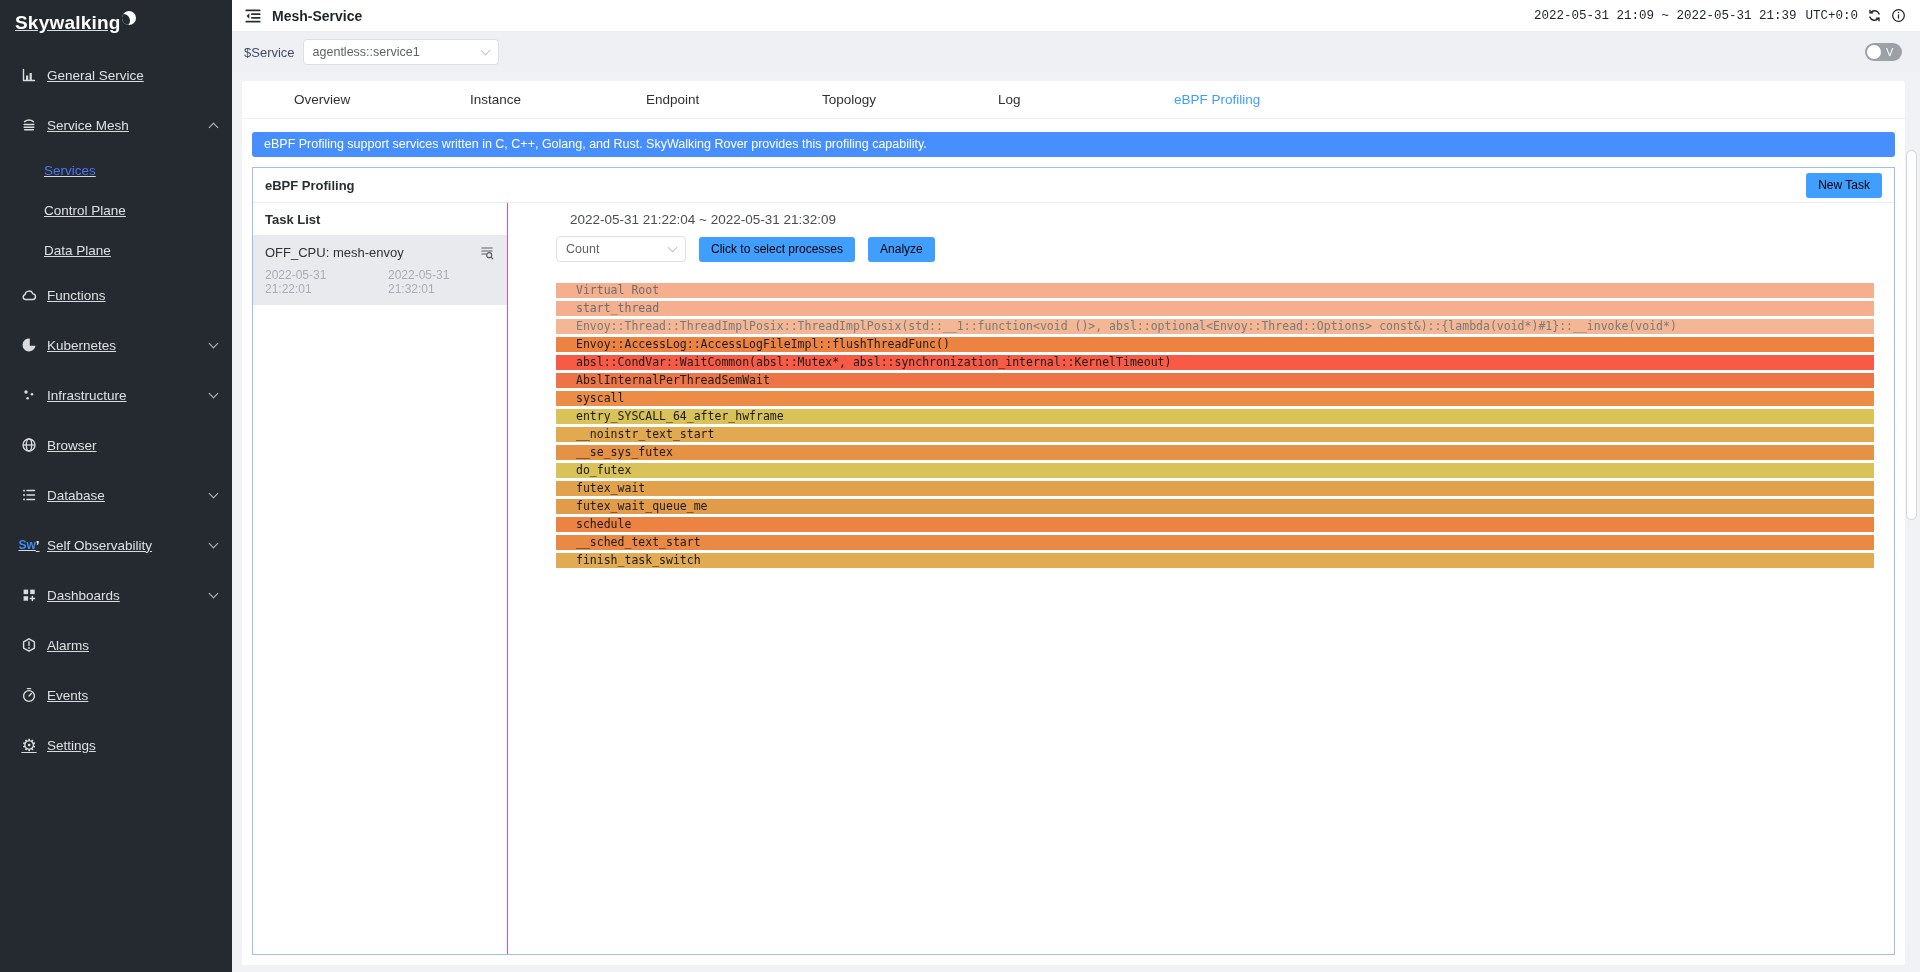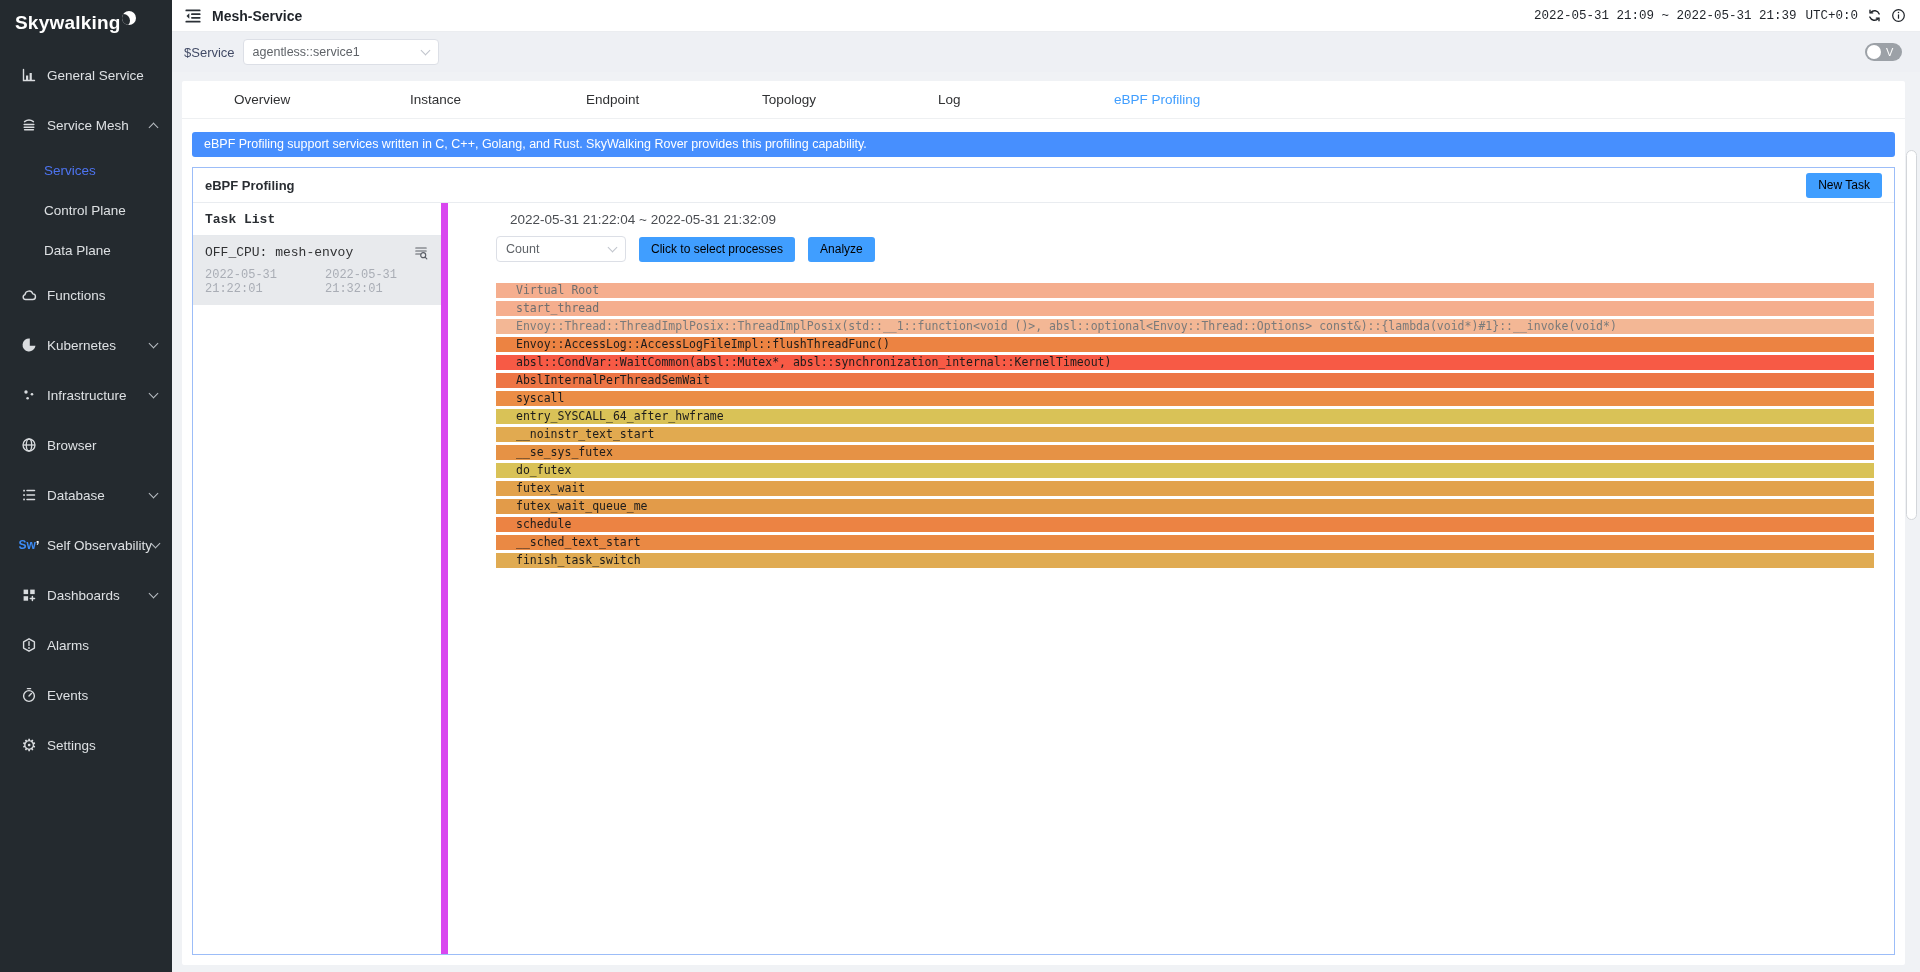--- a/index.html
+++ b/index.html
@@ -1,21 +1,21 @@
 <!DOCTYPE html>
 <html><head>
 <meta charset="utf-8">
 <style>
   * { box-sizing: border-box; margin: 0; padding: 0; }
   html,body { width:1920px; height:972px; overflow:hidden; }
   body { font-family:"Liberation Sans", sans-serif; background:#f0f2f5; color:#303133; }
   .app { display:flex; width:100%; height:100%; position:relative; }
 
   
-  .sidebar { width:172px; flex-shrink:0; background:#242a2f; color:#d9dcdf; }
+  .sidebar { width:232px; flex-shrink:0; background:#242a2f; color:#d9dcdf;text-decoration:underline; }
   .logo { height:46px; display:flex; align-items:center; padding-left:15px; color:#fff;
           font-size:19px; font-weight:700; letter-spacing:.2px; }
   .moon { width:14px; height:14px; border-radius:50%; background:#fff; position:relative;
           overflow:hidden; margin-left:1px; margin-top:-10px; display:inline-block; }
   .moon::after { content:""; position:absolute; left:-5px; top:3px; width:13px; height:13px;
           border-radius:50%; background:#242a2f; }
   .nav { margin-top:4px; }
   .nav-item { height:50px; display:flex; align-items:center; padding:0 15px 0 20px;
           font-size:13.5px; cursor:pointer; color:#dde0e3; }
   .nav-item.sub { height:40px; padding-left:44px; }
@@ -65,21 +65,21 @@
 
   .panel { margin:10px; border:1px solid #9cbdf8; flex:1; display:flex; flex-direction:column; min-height:0; }
   .panel-header { height:35px; border-bottom:1px solid #e9ecf0; display:flex; align-items:center;
             padding:0 12px; flex-shrink:0; }
   .panel-title { font-weight:700; font-size:13px; color:#2a2e33; }
   .btn { background:#409eff; color:#000000; border:none; border-radius:3px; font-size:12px; height:25px;
             padding:0 12px; font-family:inherit; cursor:pointer; }
   .new-task { margin-left:auto; }
   .panel-body { flex:1; display:flex; min-height:0; }
 
-  .task-col { width:255px; flex-shrink:0; border-right:7px solid #d946ef;font-family:Liberation Mono, monospace; }
+  .task-col { width:255px; flex-shrink:0; border-right:1px solid #d946ef; }
   .task-header { height:33px; border-bottom:1px solid #e6e9ed; display:flex; align-items:center;
             padding:0 12px; font-weight:700; font-size:13px; color:#2a2e33; }
   .task-item { background:#e8eaed; padding:9px 12px 9px; cursor:pointer; }
   .task-name-row { display:flex; align-items:flex-start; font-size:13px; color:#303133; }
   .task-icon { margin-left:auto; display:inline-flex; cursor:pointer; }
   .task-times { margin-top:7px; font-size:12px; color:#a9adb5; display:flex; gap:16px; }
 
   .analysis-col { flex:1; min-width:0; padding:9px 10px 0 48px; }
   .controls-row1 { display:flex; align-items:center; }
   .multiselect { width:352px; height:32px; border:1px solid #dcdfe6; border-radius:4px;

